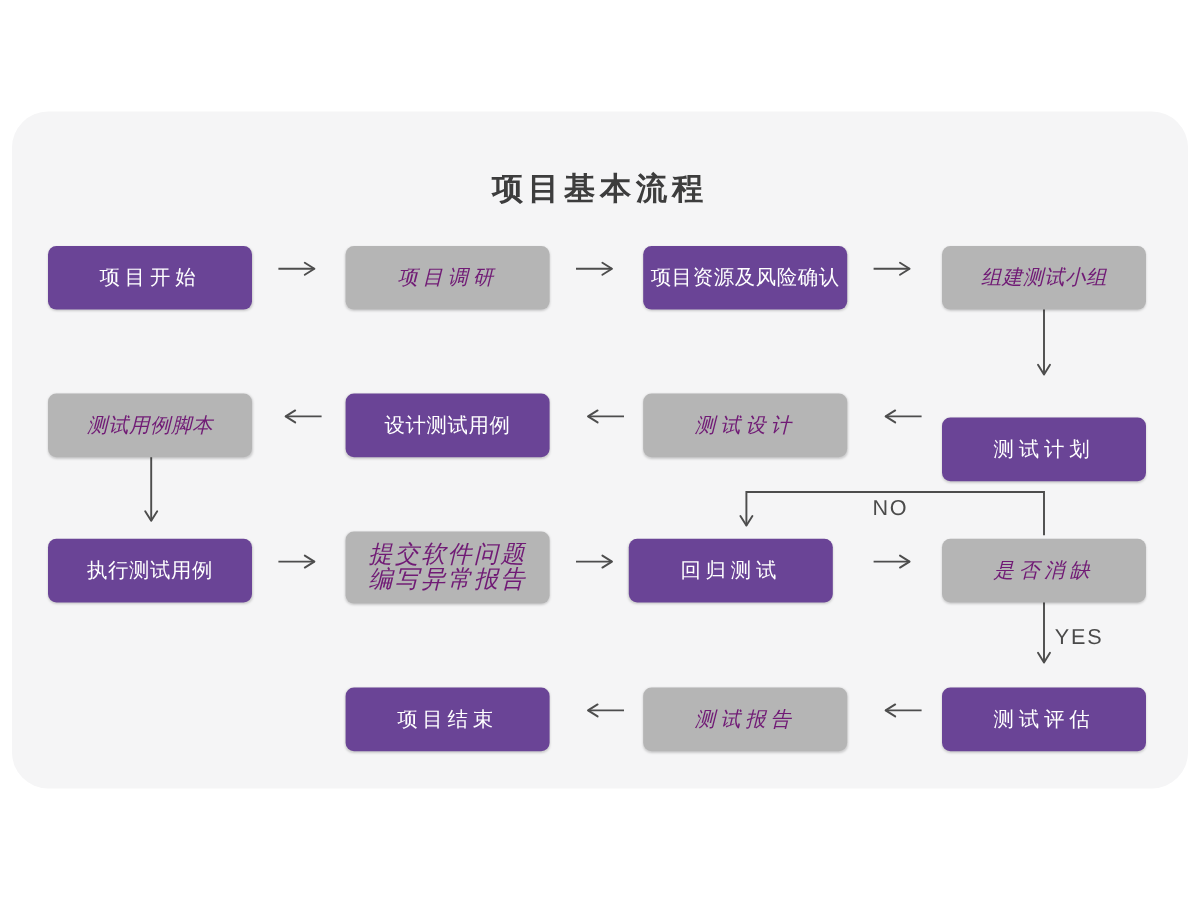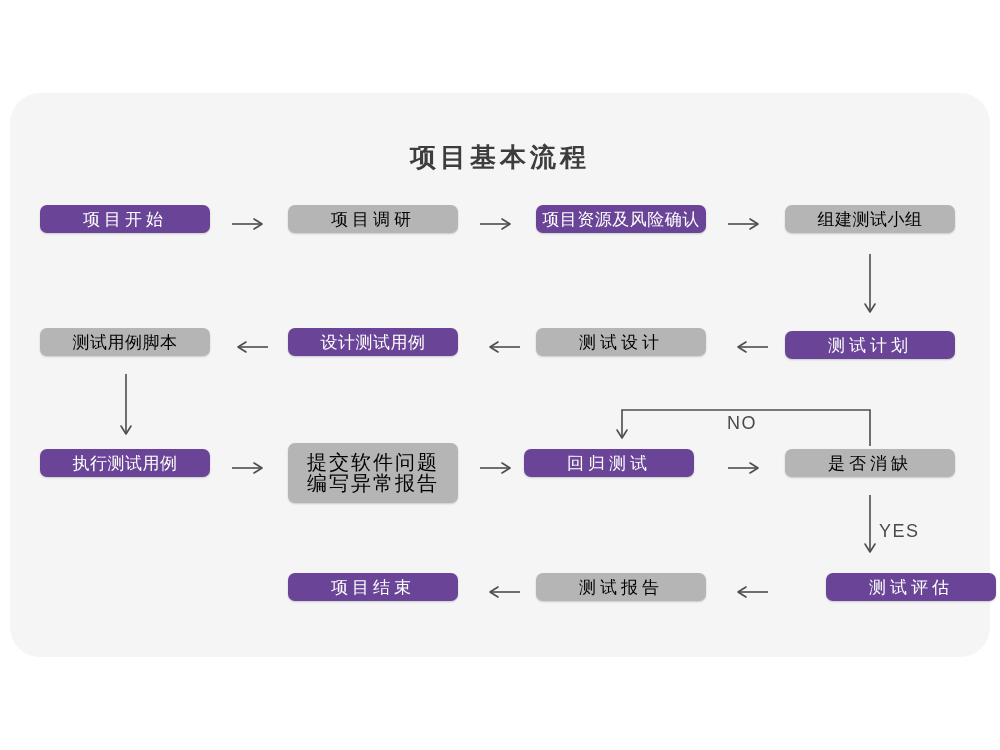--- a/index.html
+++ b/index.html
@@ -37,66 +37,67 @@
     position: absolute;
     left: 0;
     top: 0;
     width: 1000px;
     height: 750px;
     pointer-events: none;
   }
   .node {
     position: absolute;
     width: 170px;
-    height: 28px;
+    height: 53px;
     border-radius: 7px;
     display: flex;
     align-items: center;
     justify-content: center;
     text-align: center;
     font-size: 17px;
     letter-spacing: 4px;
     white-space: pre-line;
     line-height: 21px;
     box-shadow: 0 1px 2px rgba(0,0,0,0.18);
     box-sizing: border-box;
   }
   .node.purple {
     background: #6A4496;
     color: #FFFFFF;
   }
   .node.gray {
     background: #B5B5B5;
-    color: #000000;
+    color: #701a75;
+    font-style: italic;
   }
   .node.tight { letter-spacing: 0.5px; }
   .node.tall  { height: 60px; letter-spacing: 2px; font-size: 20px; }
   .branch-label {
     position: absolute;
     font-size: 18px;
     color: #4A4A4A;
     letter-spacing: 1.5px;
   }
   .no-label  { left: 727px; top: 413px; }
   .yes-label { left: 879px; top: 521px; }
 
   
   .n0  { left: 40px;  top: 205px; }
   .n1  { left: 288px; top: 205px; }
   .n2  { left: 536px; top: 205px; }
   .n3  { left: 785px; top: 205px; }
-  .n4  { left: 785px; top: 331px; }
+  .n4  { left: 785px; top: 348px; }
   .n5  { left: 536px; top: 328px; }
   .n6  { left: 288px; top: 328px; font-family: Liberation Serif, serif; }
   .n7  { left: 40px;  top: 328px; text-align: right; }
   .n8  { left: 40px;  top: 449px; }
   .n9  { left: 288px; top: 443px; }
   .n10 { left: 524px; top: 449px; }
   .n11 { left: 785px; top: 449px; }
-  .n12 { left: 826px; top: 573px; }
+  .n12 { left: 785px; top: 573px; }
   .n13 { left: 536px; top: 573px; }
   .n14 { left: 288px; top: 573px; }
 </style>
 </head>
 <body>
 
 <div class="card"></div>
 
 <h1 class="title">项目基本流程</h1>
 

